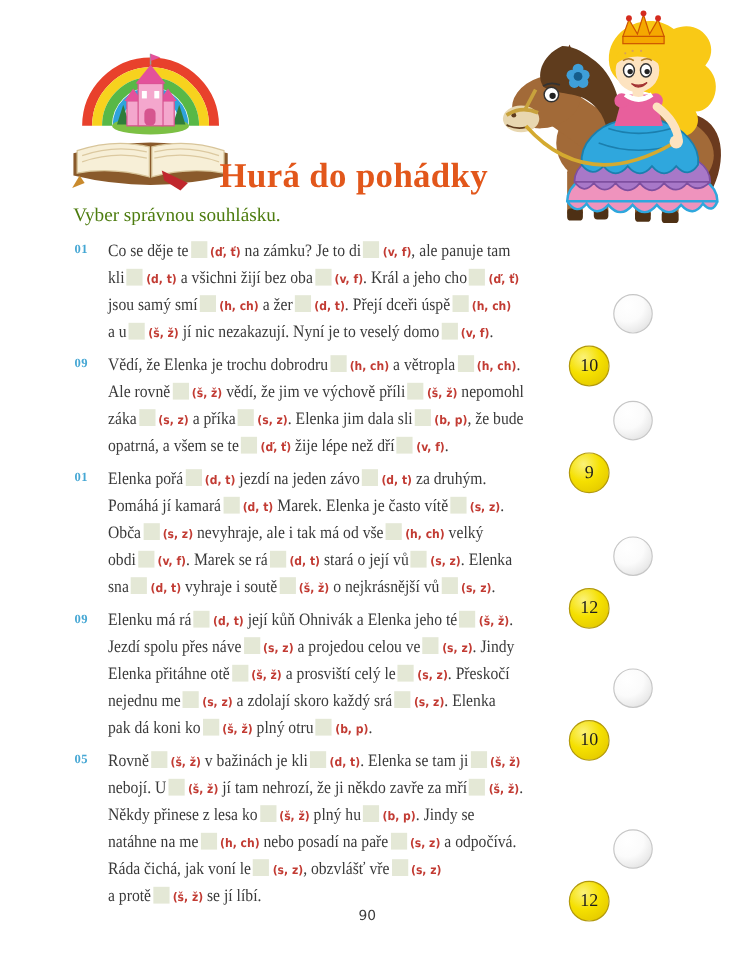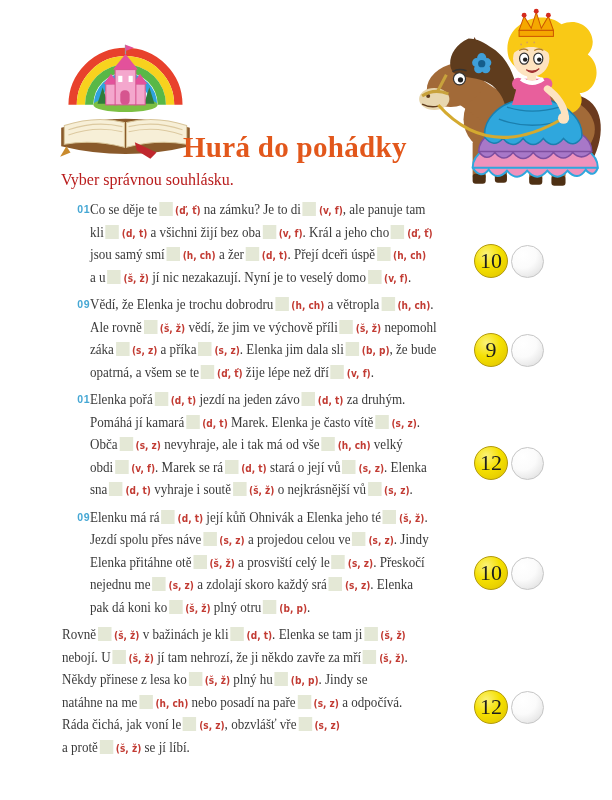--- a/index.html
+++ b/index.html
@@ -1,36 +1,36 @@
 <!DOCTYPE html>
 <html style="--title_color: #e2571b; --number_color: #45a7d4; --hint_color: #c23b33; --box_color: #e4e8d6; --badge_color: #f5e000;"><head>
 <meta charset="utf-8">
 <style>
   html,body{margin:0;padding:0;background:#fff;}
   .page{position:relative;width:612px;height:800px;background:#ffffff;overflow:hidden;
         font-family:"Liberation Serif",serif;color:#3a3a3a;border-radius:11px;}
   .title{position:absolute;left:183px;top:112px;font-size:29px;font-weight:bold;
          color:var(--title_color,#e2571b);letter-spacing:.3px;}
-  .subtitle{position:absolute;left:61px;top:171px;font-size:16px;color:#b91c1c;text-align:center;}
+  .subtitle{position:absolute;left:61px;top:171px;font-size:16px;color:#4d7c0f;text-align:center;}
   .exercises{position:absolute;left:62px;top:199px;width:430px;}
   .exercise{display:flex;margin-bottom:5px;}
-  .ex-num{flex:0 0 28px;font-family:Liberation Sans, sans-serif;font-size:10.5px;font-weight:bold;
-          color:var(--number_color,#45a7d4);padding-top:4px;letter-spacing:.5px;text-align:right;}
+  .ex-num{flex:0 0 28px;font-family:Liberation Serif, serif;font-size:10.5px;font-weight:bold;
+          color:var(--number_color,#45a7d4);padding-top:4px;letter-spacing:.5px;}
   .ex-body{flex:1;}
   .ex-line{white-space:nowrap;line-height:21.5px;font-size:14.5px;
            transform:scaleX(.9);transform-origin:0 50%;}
   .gap-box{display:inline-block;width:15px;height:14px;background:var(--box_color,#e4e8d6);
            margin:0 3px 0 2px;vertical-align:-2px;}
   .hint{font-family:"DejaVu Sans",sans-serif;font-size:10px;font-weight:bold;
         color:var(--hint_color,#c23b33);}
   .score-yellow{position:absolute;left:474px;width:34px;height:34px;border-radius:50%;
         background:radial-gradient(circle at 35% 28%,#fbf27a 0%,#f5e000 45%,#e8cf00 75%,#cbb000 100%);
         border:1px solid #b2990a;box-sizing:border-box;
         display:flex;align-items:center;justify-content:center;
-        font-size:22px;color:#1d1d1d;}
+        font-size:15px;color:#1d1d1d;margin-top:44px;}
   .score-white{position:absolute;left:511px;width:33px;height:33px;border-radius:50%;
         background:radial-gradient(circle at 35% 28%,#ffffff 0%,#fbfbfb 45%,#ececec 70%,#d4d4d4 100%);
         border:1px solid #c6c6c6;box-sizing:border-box;}
   .page-num{position:absolute;left:0;right:0;top:756px;text-align:center;
         font-family:"DejaVu Sans",sans-serif;font-size:11.5px;color:#3c3c3c;}
   .illu{position:absolute;}
 </style>
 </head>
 <body>
 
@@ -183,20 +183,21 @@
         <span class="ex-num">09</span>
         <div class="ex-body">
           <div class="ex-line"><span>Elenku má rá</span><span class="gap-box"></span><span class="hint">(d, t)</span><span> její kůň Ohnivák a Elenka jeho té</span><span class="gap-box"></span><span class="hint">(š, ž)</span><span>.</span></div>
           <div class="ex-line"><span>Jezdí spolu přes náve</span><span class="gap-box"></span><span class="hint">(s, z)</span><span> a projedou celou ve</span><span class="gap-box"></span><span class="hint">(s, z)</span><span>. Jindy</span></div>
           <div class="ex-line"><span>Elenka přitáhne otě</span><span class="gap-box"></span><span class="hint">(š, ž)</span><span> a prosviští celý le</span><span class="gap-box"></span><span class="hint">(s, z)</span><span>. Přeskočí</span></div>
           <div class="ex-line"><span>nejednu me</span><span class="gap-box"></span><span class="hint">(s, z)</span><span> a zdolají skoro každý srá</span><span class="gap-box"></span><span class="hint">(s, z)</span><span>. Elenka</span></div>
           <div class="ex-line"><span>pak dá koni ko</span><span class="gap-box"></span><span class="hint">(š, ž)</span><span> plný otru</span><span class="gap-box"></span><span class="hint">(b, p)</span><span>.</span></div>
         </div>
       </div>
       <div class="exercise">
+        <span class="ex-num">05</span>
         <div class="ex-body">
           <div class="ex-line"><span>Rovně</span><span class="gap-box"></span><span class="hint">(š, ž)</span><span> v bažinách je kli</span><span class="gap-box"></span><span class="hint">(d, t)</span><span>. Elenka se tam ji</span><span class="gap-box"></span><span class="hint">(š, ž)</span></div>
           <div class="ex-line"><span>nebojí. U</span><span class="gap-box"></span><span class="hint">(š, ž)</span><span> jí tam nehrozí, že ji někdo zavře za mří</span><span class="gap-box"></span><span class="hint">(š, ž)</span><span>.</span></div>
           <div class="ex-line"><span>Někdy přinese z lesa ko</span><span class="gap-box"></span><span class="hint">(š, ž)</span><span> plný hu</span><span class="gap-box"></span><span class="hint">(b, p)</span><span>. Jindy se</span></div>
           <div class="ex-line"><span>natáhne na me</span><span class="gap-box"></span><span class="hint">(h, ch)</span><span> nebo posadí na paře</span><span class="gap-box"></span><span class="hint">(s, z)</span><span> a odpočívá.</span></div>
           <div class="ex-line"><span>Ráda čichá, jak voní le</span><span class="gap-box"></span><span class="hint">(s, z)</span><span>, obzvlášť vře</span><span class="gap-box"></span><span class="hint">(s, z)</span></div>
           <div class="ex-line"><span>a protě</span><span class="gap-box"></span><span class="hint">(š, ž)</span><span> se jí líbí.</span></div>
         </div>
       </div>
     </div>
@@ -207,13 +208,14 @@
       <div class="score-yellow" style="top: 333px;">9</div>
       <div class="score-white" style="top: 333.5px;"></div>
       <div class="score-yellow" style="top: 446px;">12</div>
       <div class="score-white" style="top: 446.5px;"></div>
       <div class="score-yellow" style="top: 556px;">10</div>
       <div class="score-white" style="top: 556.5px;"></div>
       <div class="score-yellow" style="top: 690px;">12</div>
       <div class="score-white" style="top: 690.5px;"></div>
     </div>
 
+  <div class="page-num">90</div>
 </div>
 
 </body></html>

